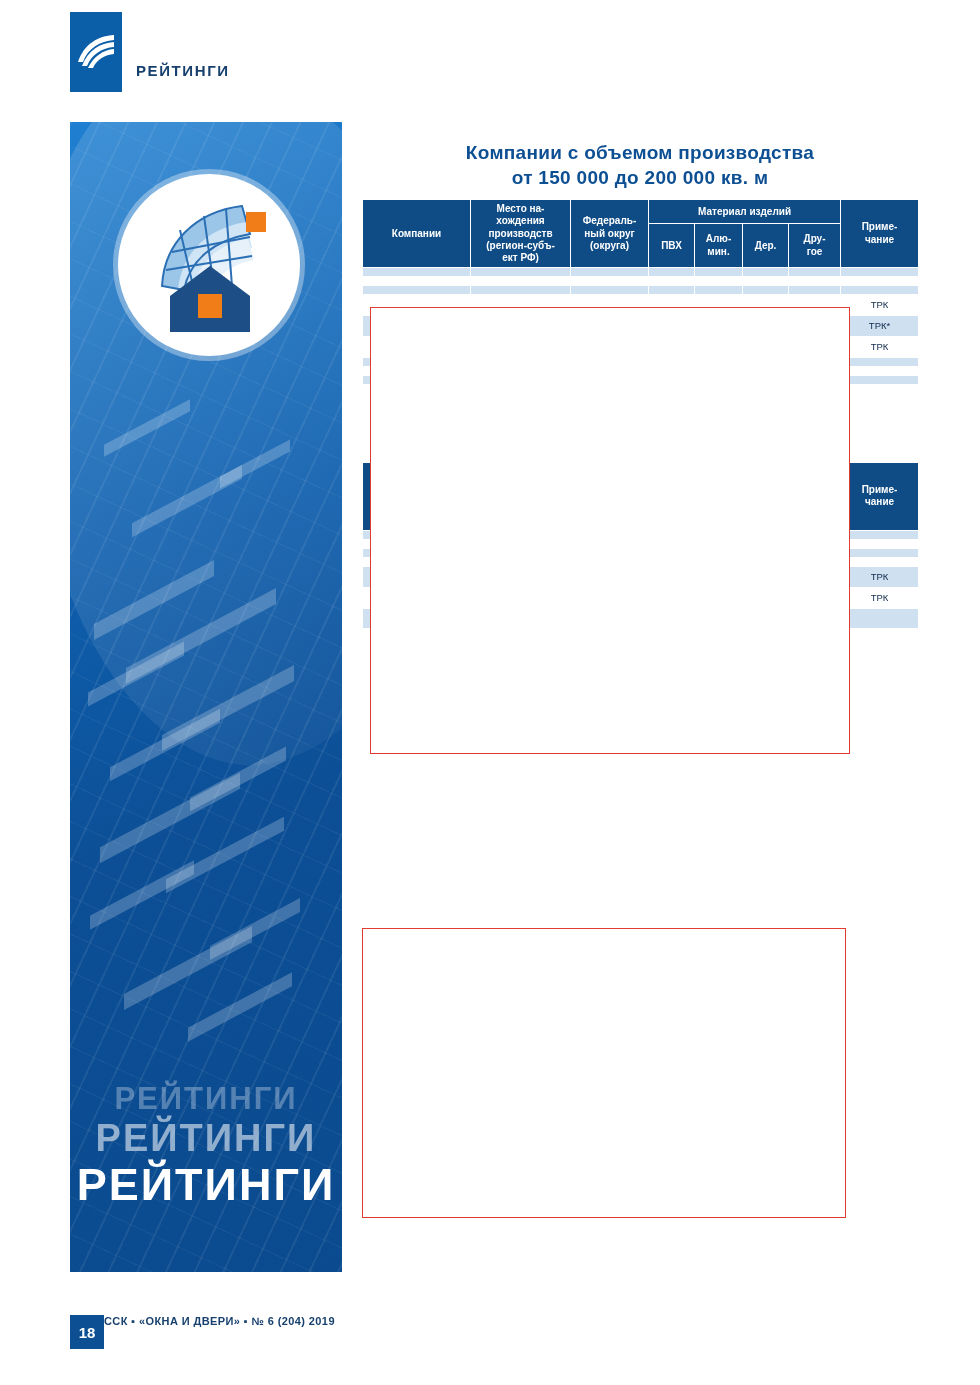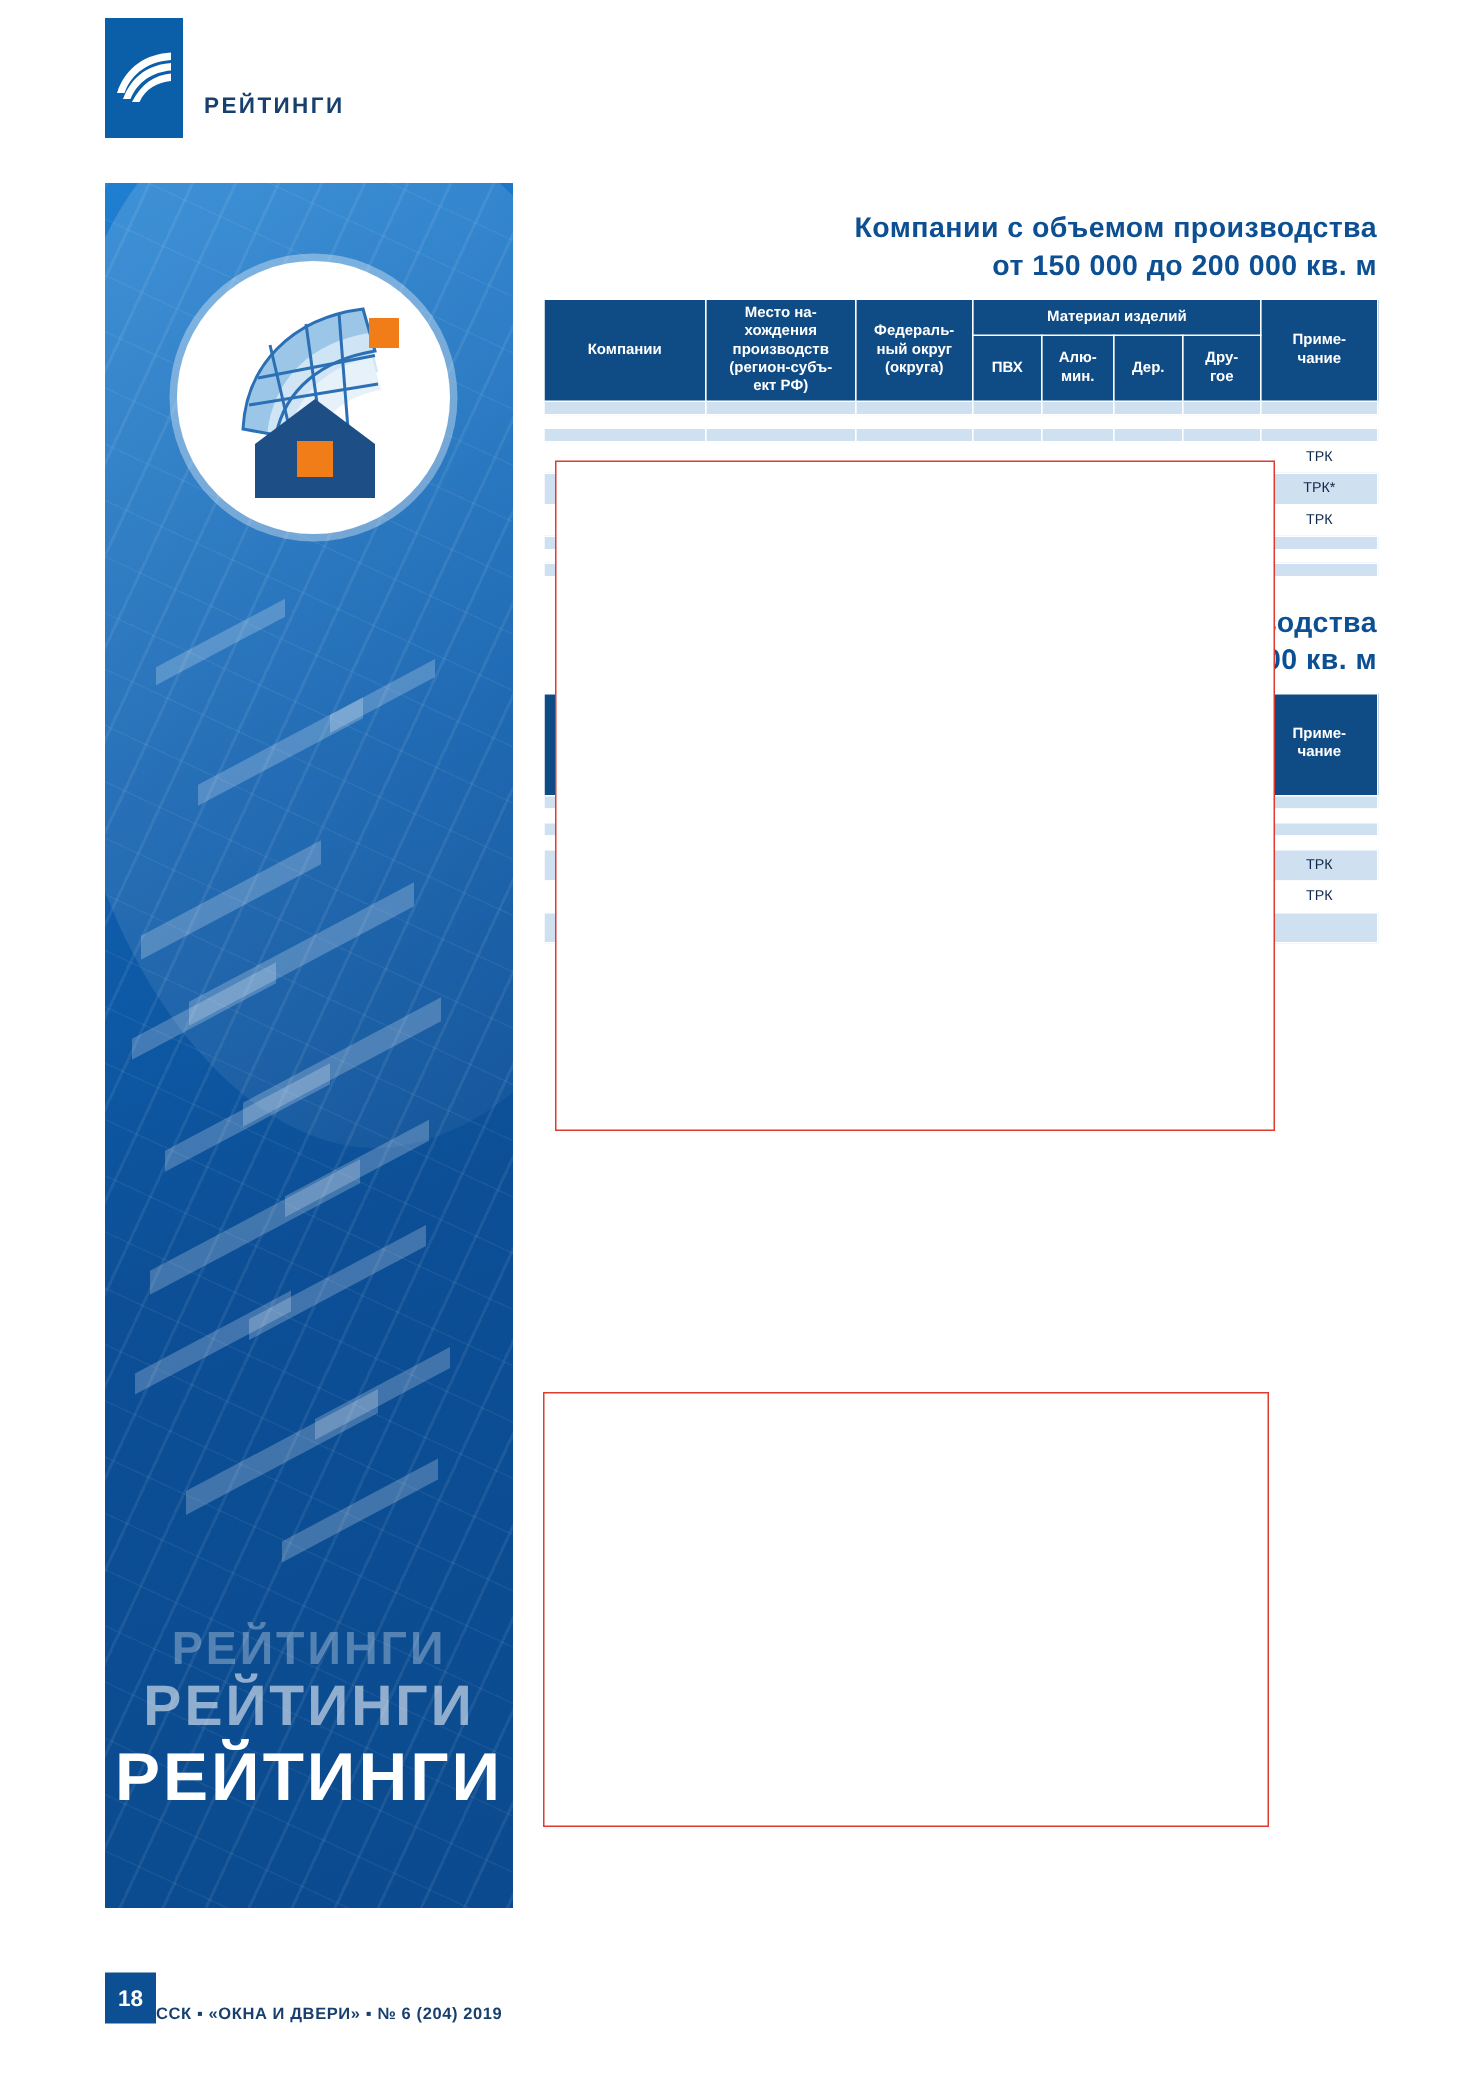--- a/index.html
+++ b/index.html
@@ -119,21 +119,21 @@
 
   
   .content {
     position: absolute;
     left: 362px;
     top: 140px;
     width: 556px;
   }
   .section { margin-bottom: 16px; }
   .sec-title {
-    text-align: right;
+    text-align: center;
     font-size: 19px;
     font-weight: bold;
     color: #0d4f93;
     line-height: 1.32;
     letter-spacing: 0.3px;
     margin-bottom: 9px;
     white-space: pre-line;
   }
   table.rt {
     border-collapse: collapse;
@@ -173,21 +173,21 @@
   }
   #mask1 { left: 370px; top: 307px; width: 478px; height: 445px; }
   #mask2 { left: 362px; top: 928px; width: 482px; height: 288px; }
 
   
   .footer {
     position: absolute;
     left: 70px;
     bottom: 36px;
     display: flex;
-    align-items: flex-end;
+    align-items: flex-start;
   }
   .page-num {
     width: 34px;
     height: 34px;
     background: #0d4f93;
     color: #ffffff;
     font-size: 15px;
     font-weight: bold;
     display: flex;
     align-items: center;

